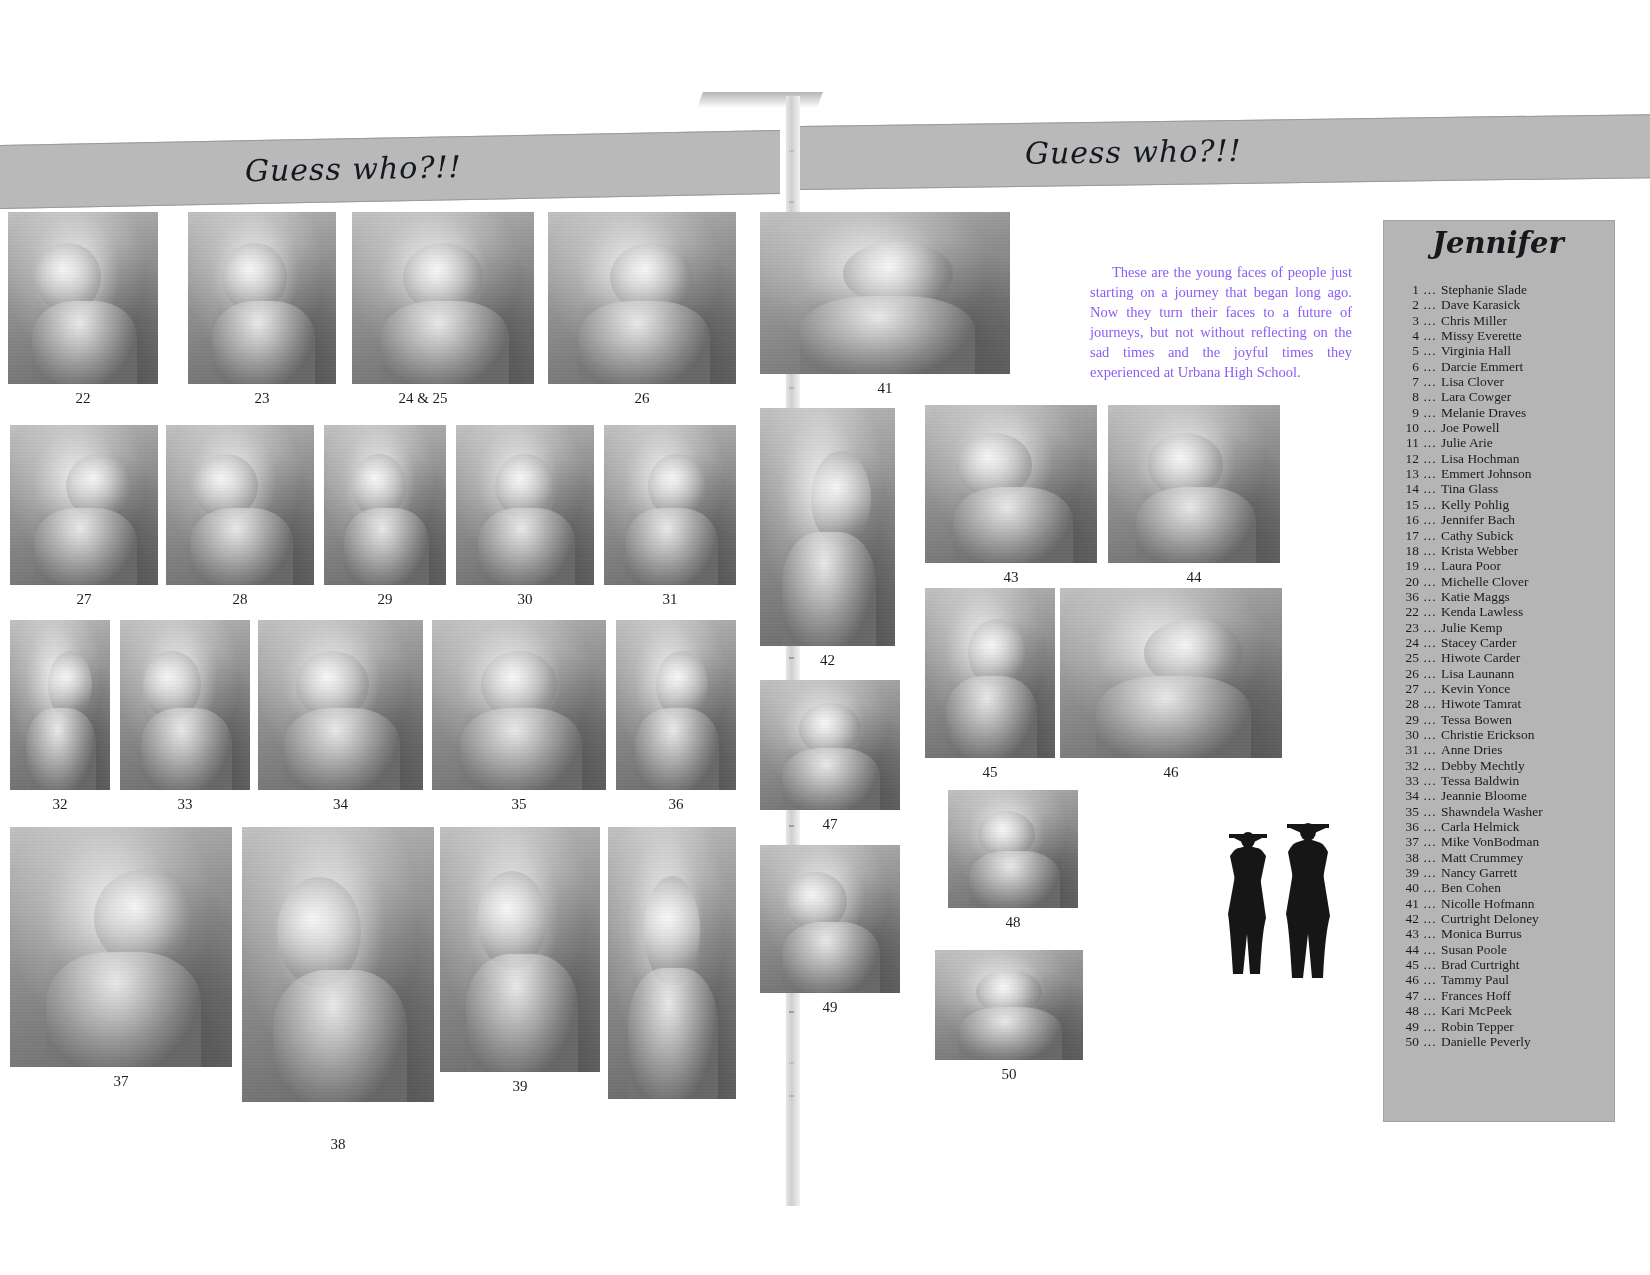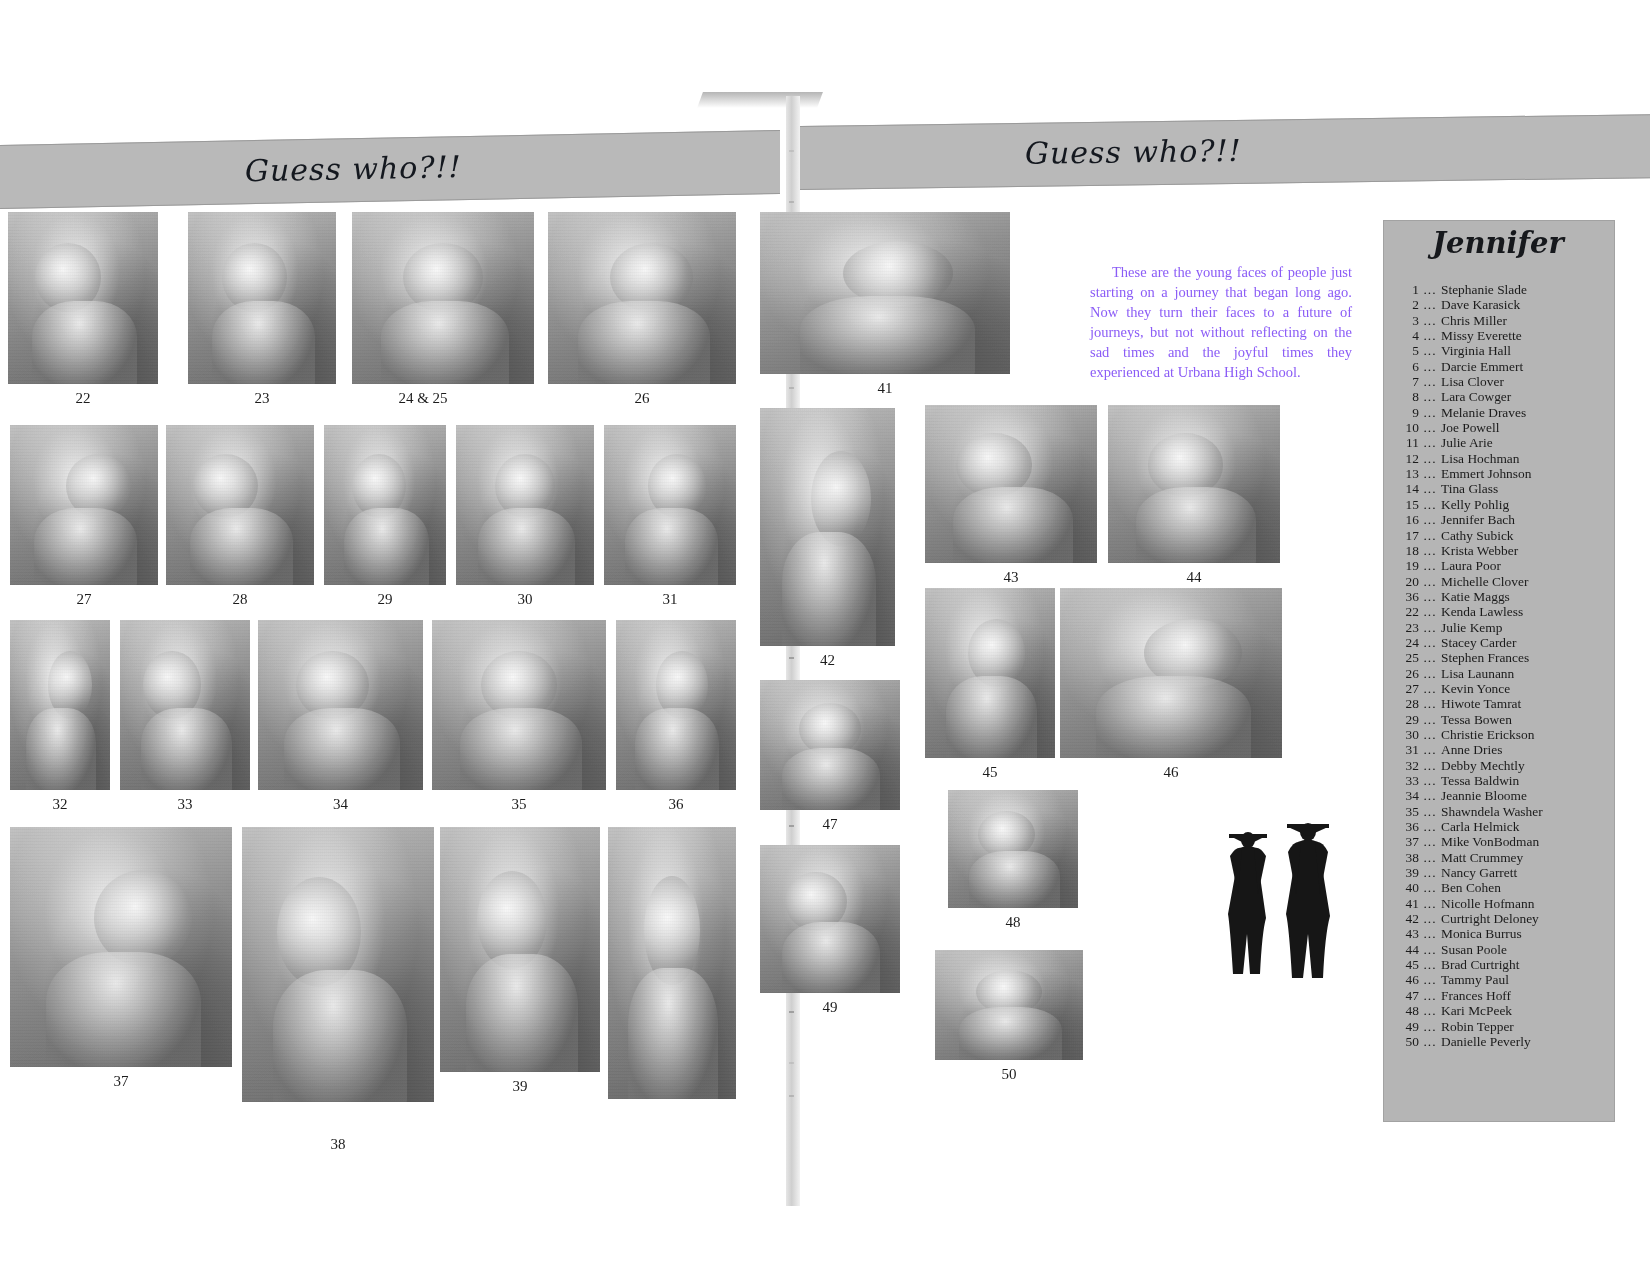--- a/index.html
+++ b/index.html
@@ -383,21 +383,21 @@
         <span class="nm">Julie Kemp</span>
       </div>
       <div class="row">
         <span class="num">24</span>
         <span class="dots">...</span>
         <span class="nm">Stacey Carder</span>
       </div>
       <div class="row">
         <span class="num">25</span>
         <span class="dots">...</span>
-        <span class="nm">Stephen Frances</span>
+        <span class="nm">Hiwote Carder</span>
       </div>
       <div class="row">
         <span class="num">26</span>
         <span class="dots">...</span>
         <span class="nm">Lisa Launann</span>
       </div>
       <div class="row">
         <span class="num">27</span>
         <span class="dots">...</span>
         <span class="nm">Kevin Yonce</span>

